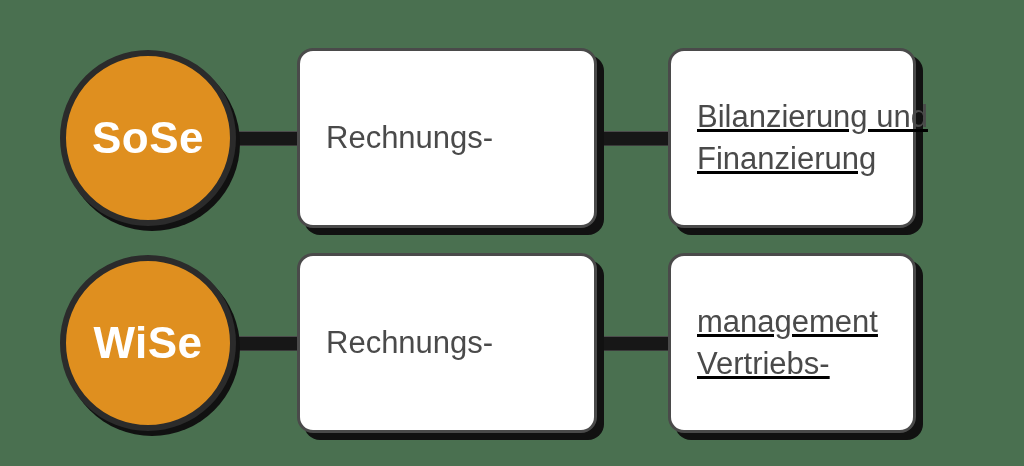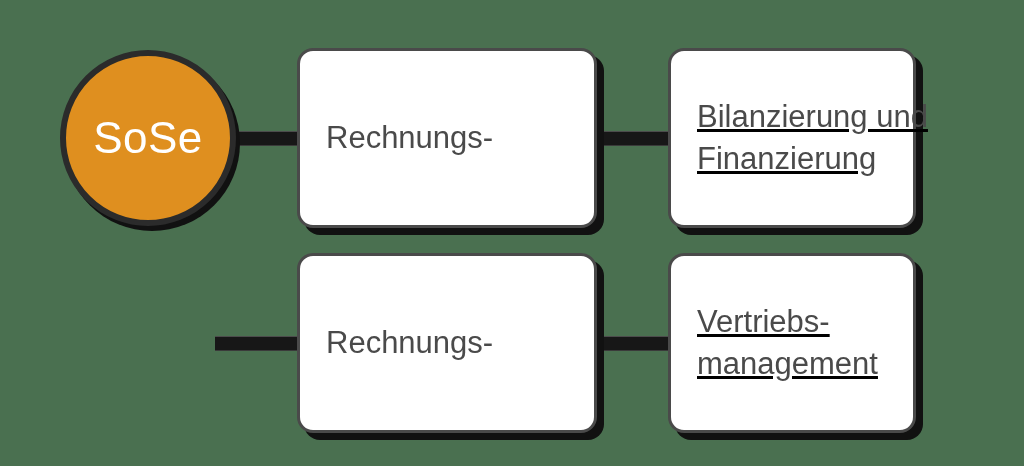--- a/index.html
+++ b/index.html
@@ -58,21 +58,21 @@
     border:6px solid #2b2b2b;
     box-shadow:4px 5px 0 0 #111111;
     display:flex;
     align-items:center;
     justify-content:center;
     z-index:3;
   }
   .circle-label {
     color:#ffffff;
     font-size:44px;
-    font-weight:400;
+    font-weight:700;
     letter-spacing:0.5px;
     line-height:1;
     user-select:none;
   }
 
   
   .box {
     position:absolute;
     top:0;
     height:180px;
@@ -121,25 +121,28 @@
     </div>
 
   </div>
 
   <div class="row row-wise">
 
     <div class="connector conn-circle-box"></div>
 
     <div class="connector conn-box-box"></div>
 
+    <div class="circle">
+      <span class="circle-label">WiSe</span>
+    </div>
 
     <div class="box box-1">
       <span class="box-line">Rechnungs-</span>
     </div>
 
     <div class="box box-2">
+      <span class="box-line">management</span>
       <span class="box-line">Vertriebs-</span>
-      <span class="box-line">management</span>
     </div>
 
   </div>
 
 </div>
 
 </body></html>

